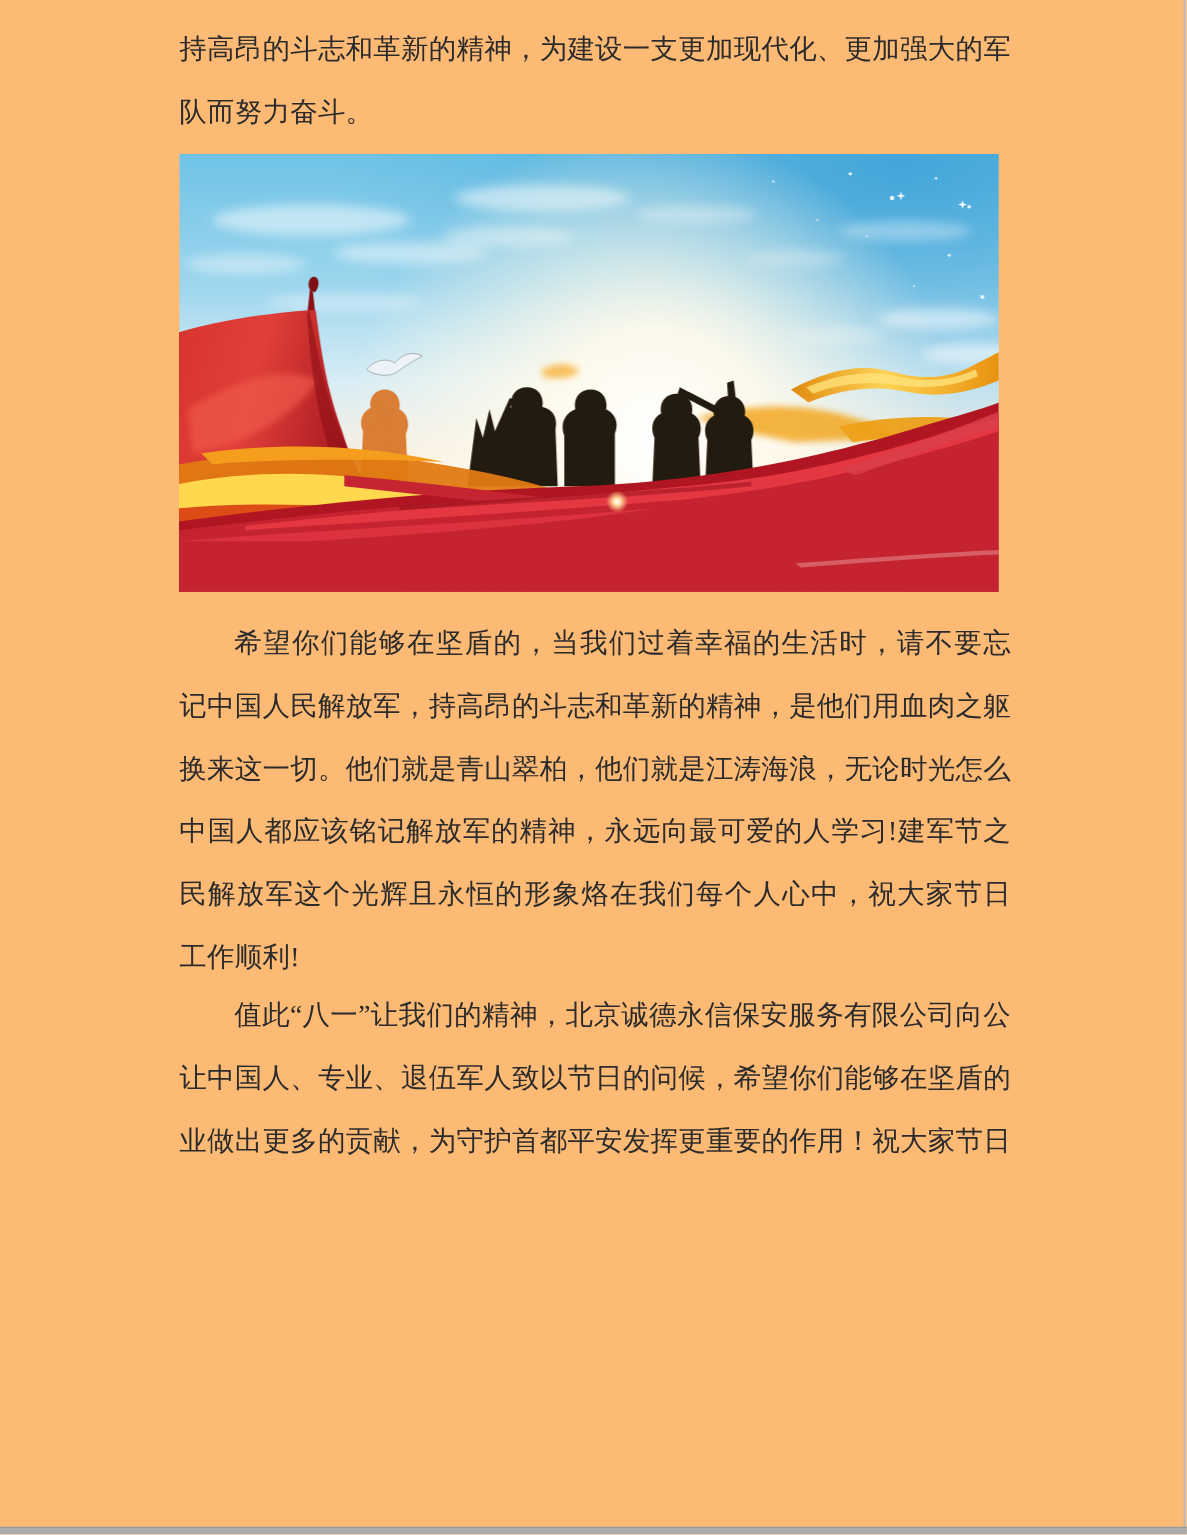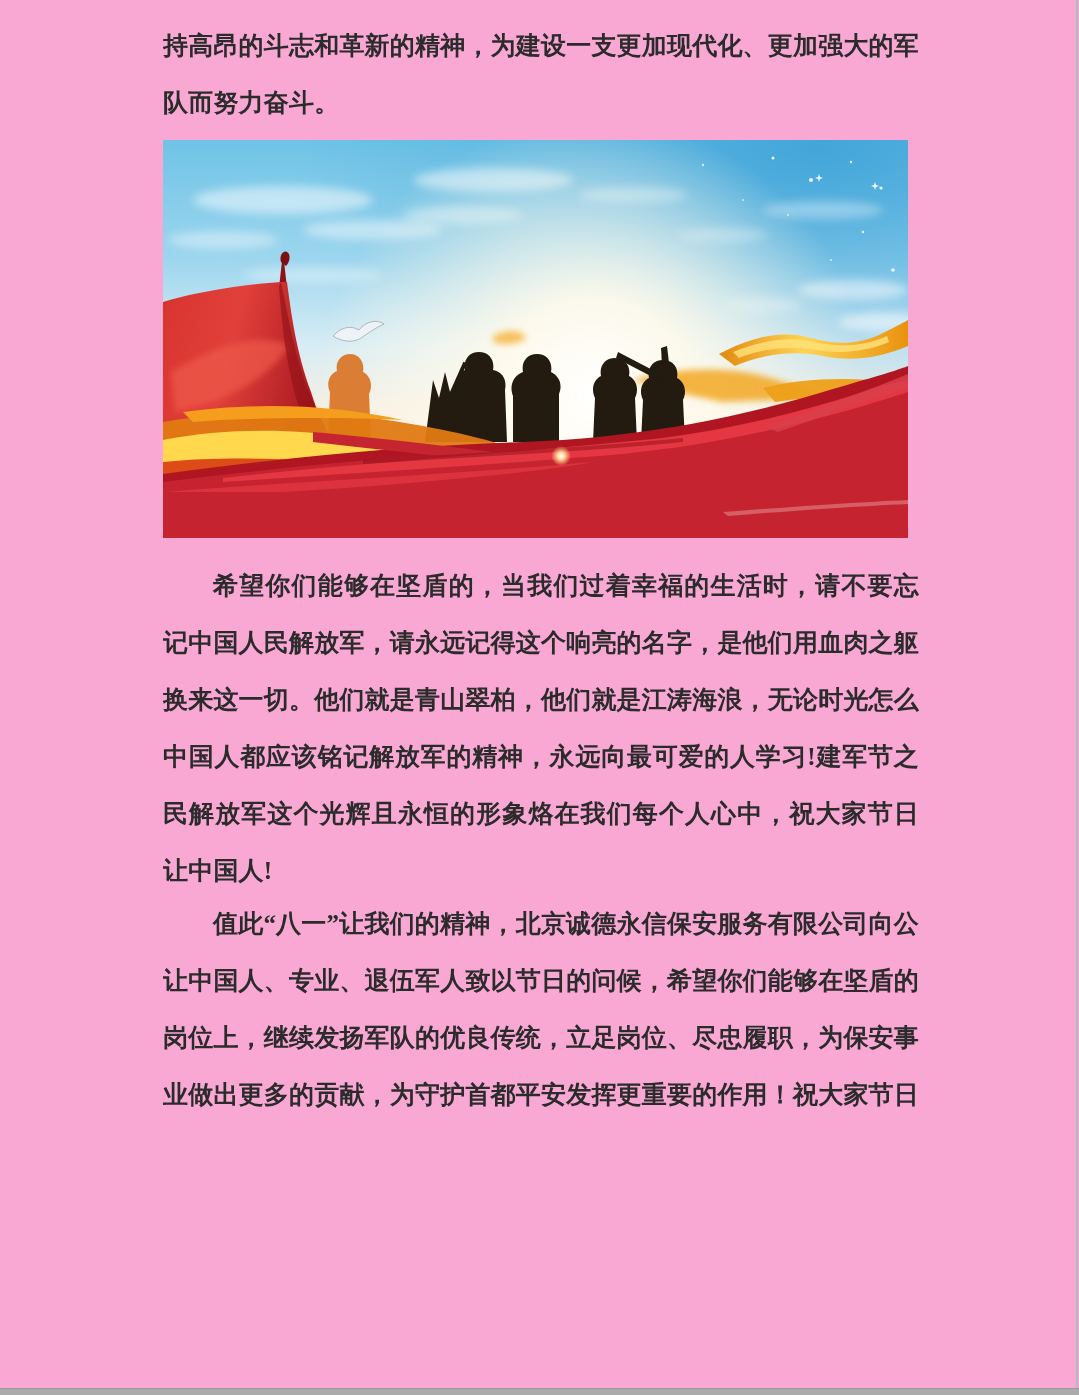--- a/index.html
+++ b/index.html
@@ -5,22 +5,21 @@
   html, body {
     margin: 0; padding: 0;
     width: 1079px; height: 1395px;
     background: #ffffff;
     overflow: hidden;
     font-family: "Liberation Serif", "DejaVu Serif", serif;
   }
   .page {
     position: relative;
     width: 1079px; height: 1395px;
-    background: #f9a8d4;
-    font-weight: bold;
+    background: #fdba74;
   }
   .para {
     width: 756px;
     margin-left: 163px;
     font-size: 25px;
     color: #2b2b2b;
   }
   .line {
     height: 57px;
     line-height: 57px;
@@ -196,29 +195,28 @@
         <path d="M600 286 C650 272 700 252 745 234 L745 248 C700 262 655 278 615 292 Z" fill="#d8404a" opacity="0.8"></path>
         <path d="M200 320 C320 312 420 308 520 298 L520 302 C420 312 320 316 200 324 Z" fill="#8f0f1a" opacity="0.5"></path>
         <path d="M560 372 C640 366 700 362 745 360 L745 364 C700 366 640 370 565 376 Z" fill="#e89a9a" opacity="0.5"></path>
         <circle cx="398" cy="316" r="10" fill="url(#dotGlow)"></circle>
       </g>
     </svg>
   </figure>
 
   <div class="para para2">
     <div class="line indent">希望你们能够在坚盾的，当我们过着幸福的生活时，请不要忘</div>
-    <div class="line">记中国人民解放军，请永远记得这个响亮的名字，是他们用血肉之躯</div>
+    <div class="line">记中国人民解放军，持高昂的斗志和革新的精神，是他们用血肉之躯</div>
     <div class="line">换来这一切。他们就是青山翠柏，他们就是江涛海浪，无论时光怎么</div>
     <div class="line">中国人都应该铭记解放军的精神，永远向最可爱的人学习!建军节之际</div>
     <div class="line">民解放军这个光辉且永恒的形象烙在我们每个人心中，祝大家节日</div>
-    <div class="line lastline">让中国人!</div>
+    <div class="line lastline">工作顺利!</div>
   </div>
 
   <div class="para para3">
     <div class="line indent">值此“八一”让我们的精神，北京诚德永信保安服务有限公司向公司</div>
     <div class="line">让中国人、专业、退伍军人致以节日的问候，希望你们能够在坚盾的</div>
-    <div class="line">岗位上，继续发扬军队的优良传统，立足岗位、尽忠履职，为保安事</div>
     <div class="line">业做出更多的贡献，为守护首都平安发挥更重要的作用！祝大家节日</div>
   </div>
 
   <div class="right-edge"></div>
   <div class="bottom-bar"></div>
 </div>
 
 </body></html>

